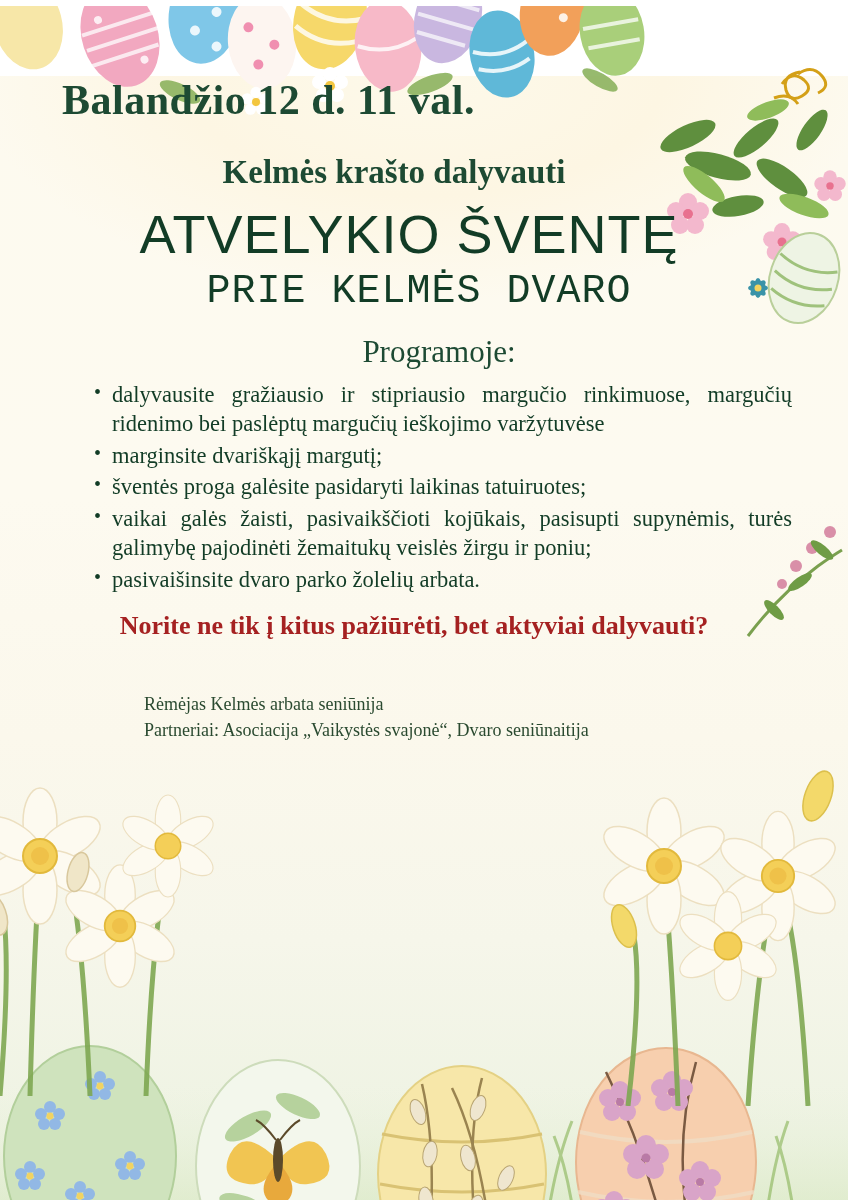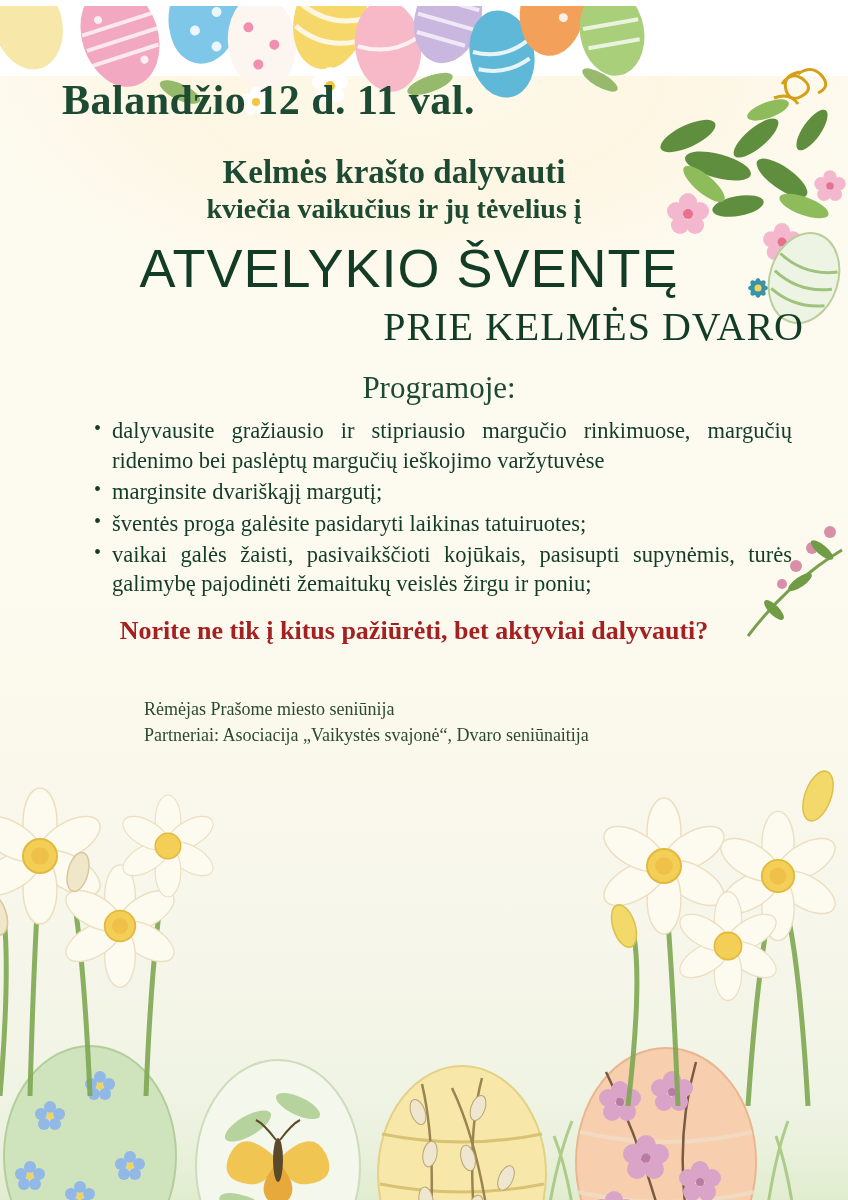--- a/index.html
+++ b/index.html
@@ -73,22 +73,22 @@
     text-align: center;
     font-family: "Liberation Sans", sans-serif;
     font-size: 54px;
     letter-spacing: 1px;
     color: #123c26;
     line-height: 1.05;
     padding-right: 30px;
   }
   .title-sub {
     margin-top: 6px;
-    text-align: right;
-    font-family: Liberation Serif, serif;
+    text-align: center;
+    font-family: Liberation Mono, monospace;
     font-size: 40px;
     letter-spacing: 1px;
     color: #123c26;
     padding-right: 10px;
   }
 
   .program-head {
     margin-top: 20px;
     text-align: center;
     font-size: 31px;
@@ -635,38 +635,38 @@
       </g>
     </g>
   </svg>
 
   <div class="content">
 
     <div class="date-line">Balandžio 12 d.  11 val.</div>
 
     <div class="museum">
       <div class="l1">Kelmės krašto dalyvauti</div>
-      <div class="l2">kviečia vaikučius ir jų tėvelius į</div>
     </div>
 
     <div class="title-main">ATVELYKIO ŠVENTĘ</div>
     <div class="title-sub">PRIE KELMĖS DVARO</div>
 
     <div class="program-head">Programoje:</div>
 
     <ul class="program-list">
       <li>dalyvausite gražiausio ir stipriausio margučio rinkimuose, margučių ridenimo  bei paslėptų margučių ieškojimo varžytuvėse</li>
       <li>marginsite dvariškąjį margutį;</li>
       <li>šventės proga galėsite pasidaryti laikinas tatuiruotes;</li>
       <li>vaikai galės žaisti, pasivaikščioti kojūkais, pasisupti supynėmis, turės galimybę pajodinėti žemaitukų veislės žirgu ir poniu;</li>
+      <li>pasivaišinsite dvaro parko žolelių arbata.</li>
     </ul>
 
     <div class="call">
       <div>Norite ne tik į kitus pažiūrėti, bet aktyviai dalyvauti?</div>
     </div>
 
     <div class="credits">
-      <div>Rėmėjas    Prašome miesto seniūnija</div>
+      <div>Rėmėjas    Kelmės arbata seniūnija</div>
       <div>Partneriai:  Asociacija „Vaikystės svajonė“, Dvaro seniūnaitija</div>
     </div>
 
   </div>
 </div>
 
 </body></html>

